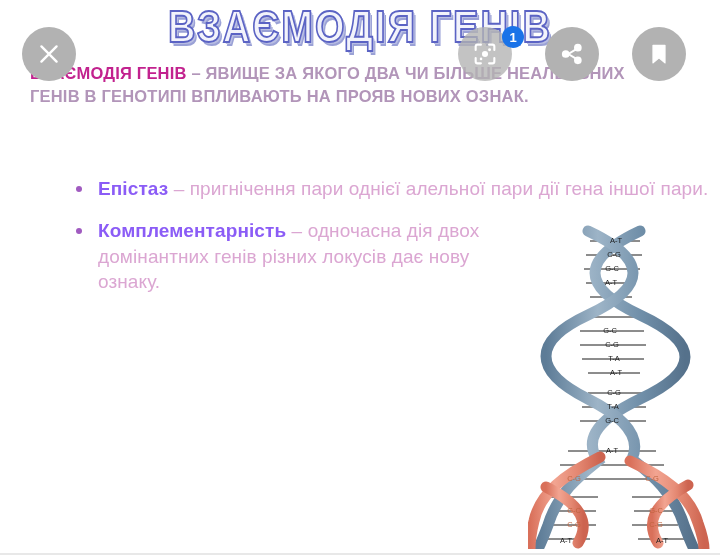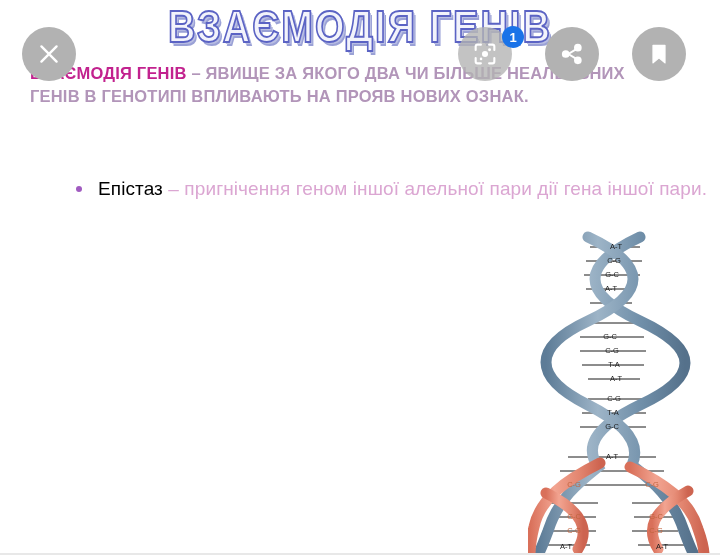--- a/index.html
+++ b/index.html
@@ -87,37 +87,37 @@
     content: "";
     position: absolute;
     left: 8px;
     top: 10px;
     width: 6px;
     height: 6px;
     border-radius: 50%;
     background: #a05bc0;
   }
   .bullets .term {
-    color: #000000;
-    font-weight: normal;
+    color: #8b5cf6;
+    font-weight: bold;
     text-align: right;
   }
   .bullets .dot-end {
     color: #8a4fa8;
   }
 
   .b1 { width: 620px; }
   .b2 { width: 430px; }
   .b3 { width: 420px; }
 
   
   .dna-figure {
     position: absolute;
     left: 528px;
-    top: 231px;
+    top: 225px;
     width: 192px;
     height: 324px;
     overflow: hidden;
   }
   .dna-figure svg { display: block; }
 
   
   .overlay-btn {
     position: absolute;
     width: 54px;
@@ -161,21 +161,24 @@
   <div class="slide">
 
     <div class="wordart-title">ВЗАЄМОДІЯ ГЕНІВ</div>
 
     <div class="definition">
       <span class="term">ВЗАЄМОДІЯ ГЕНІВ</span><span> – ЯВИЩЕ ЗА ЯКОГО ДВА ЧИ БІЛЬШЕ НЕАЛЕЛЬНИХ ГЕНІВ В ГЕНОТИПІ ВПЛИВАЮТЬ НА ПРОЯВ НОВИХ ОЗНАК.</span>
     </div>
 
     <ul class="bullets">
       <li class="b1">
-        <span class="term">Епістаз</span><span> – пригнічення геном іншої алельної пари дії гена іншої пари.</span>
+        <span class="term">Епістаз</span><span> – пригнічення пари однієї алельної пари дії гена іншої пари.</span>
+      </li>
+      <li class="b2">
+        <span class="term">Комплементарність</span><span> – одночасна дія двох домінантних генів різних локусів дає нову ознаку.</span>
       </li>
     </ul>
 
     <div class="dna-figure">
       <svg width="192" height="324" viewBox="0 0 192 324" xmlns="http://www.w3.org/2000/svg">
         <defs>
           <linearGradient id="blueStrand" x1="0" y1="0" x2="1" y2="0">
             <stop offset="0%" stop-color="#5d7c97"></stop>
             <stop offset="35%" stop-color="#9db4c7"></stop>
             <stop offset="70%" stop-color="#708fa9"></stop>

